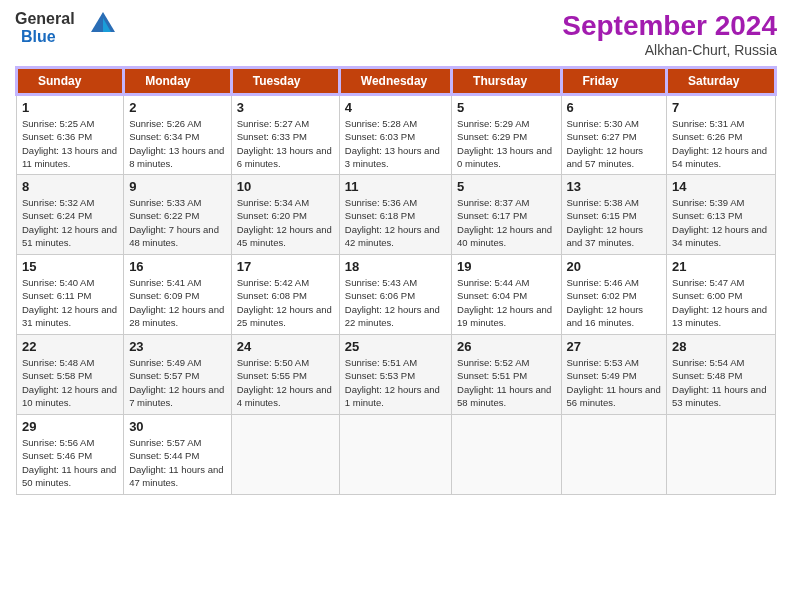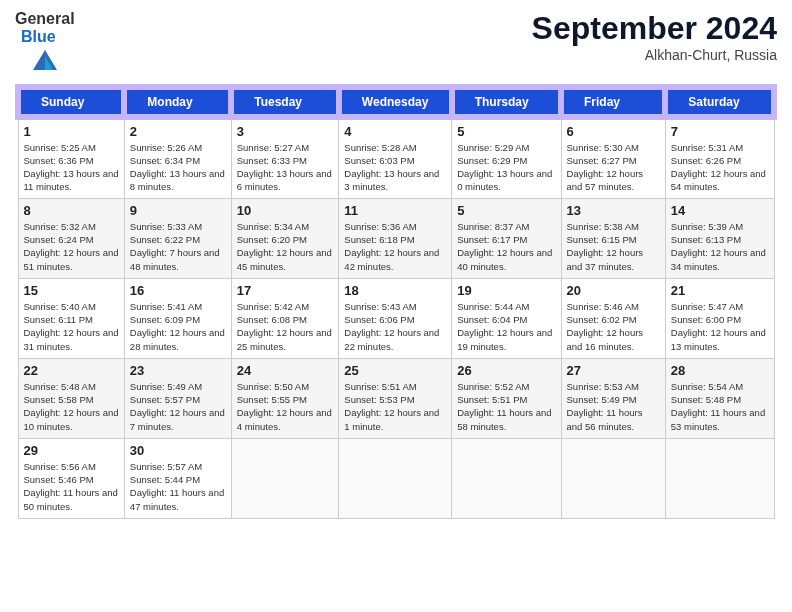--- a/index.html
+++ b/index.html
@@ -35,41 +35,41 @@
     .logo-blue {
       color: #1a6bbf;
       font-size: 16px;
       font-weight: bold;
       margin-left: 6px;
     }
     .title-block {
       text-align: right;
     }
     .month-title {
-      font-size: 32px;
-      font-weight: bold;
-      color: #0f172a;
+      font-size: 28px;
+      font-weight: bold;
+      color: #a21caf;
     }
     .subtitle {
       font-size: 14px;
       color: #444;
     }
     .calendar {
       width: 100%;
       border-collapse: collapse;
       font-size: 10px;
     }
     .calendar th {
-      background-color: #1d4ed8;
+      background-color: #c2410c;
       color: #fff;
       padding: 5px 20px;
       text-align: left;
       font-size: 12px;
       font-weight: bold;
-      border: 6px solid #c4b5fd;
+      border: 3px solid #c4b5fd;
     }
     .calendar td {
       border: 1px solid #ccc;
       padding: 4px 5px;
       vertical-align: top;
       width: 113px;
       height: 80px;
       background: #fff;
     }
     .calendar tr:nth-child(even) td {
@@ -91,21 +91,21 @@
       background: #f9f9f9 !important;
     }
   </style>
 </head>
 <body>
 
 <div class="container">
   <div class="header">
     <div class="logo">
       <div>
-        <div style="display:flex;align-items:center;gap:2px;flex-direction:column;">
+        <div style="display:flex;gap:14px;">
           <div>
             <div class="logo-general">General</div>
             <div class="logo-blue">Blue</div>
           </div>
           <svg width="28" height="28" viewBox="0 0 28 28">
             <polygon points="14,2 26,22 2,22" fill="#2a6db5"></polygon>
             <polygon points="14,8 22,22 14,22" fill="#1a9dd9"></polygon>
           </svg>
         </div>
       </div>

